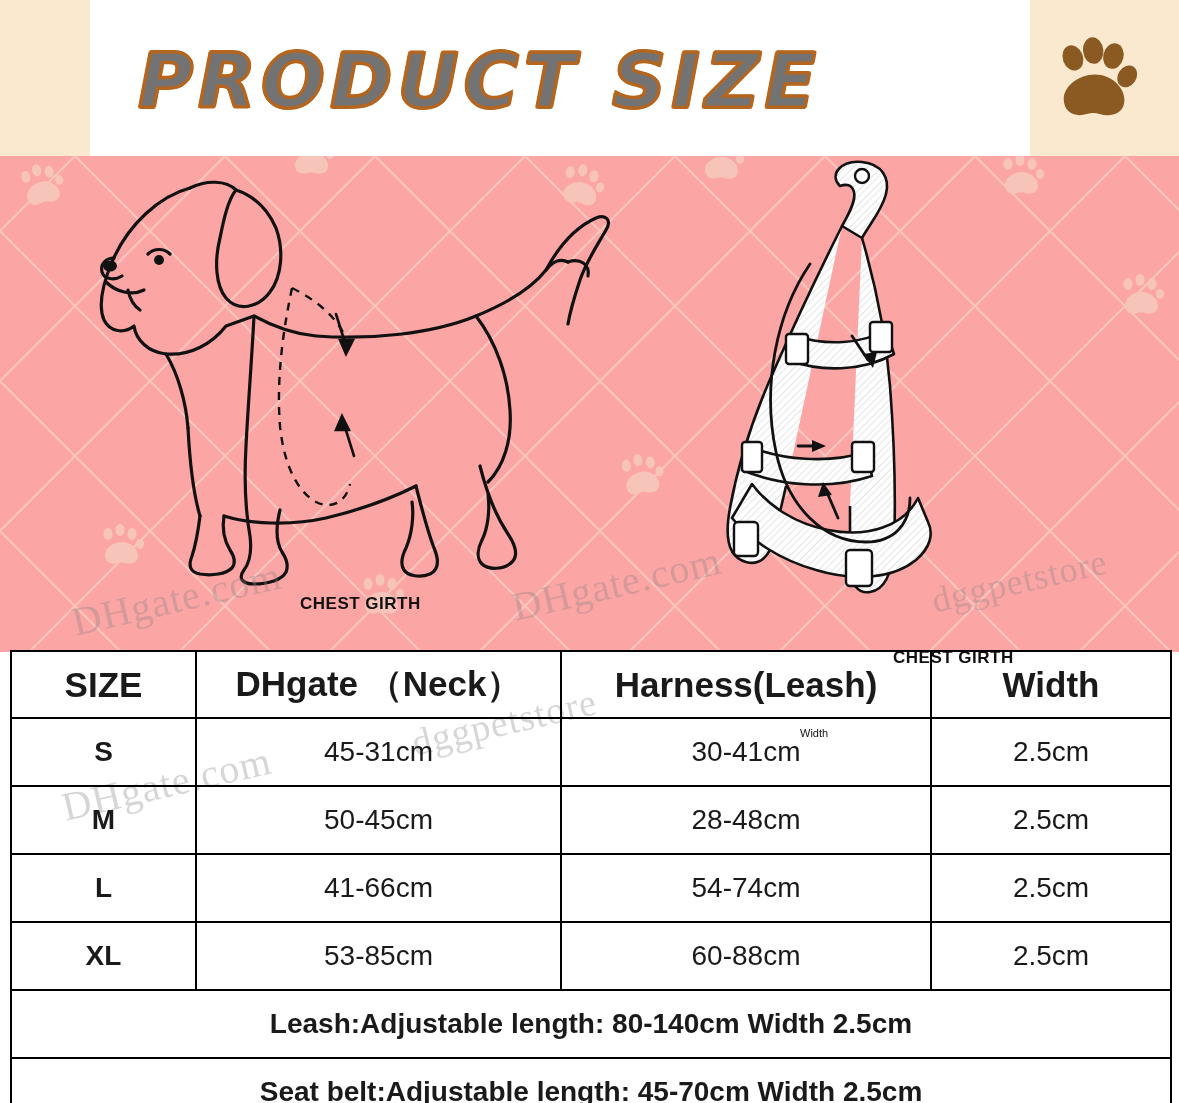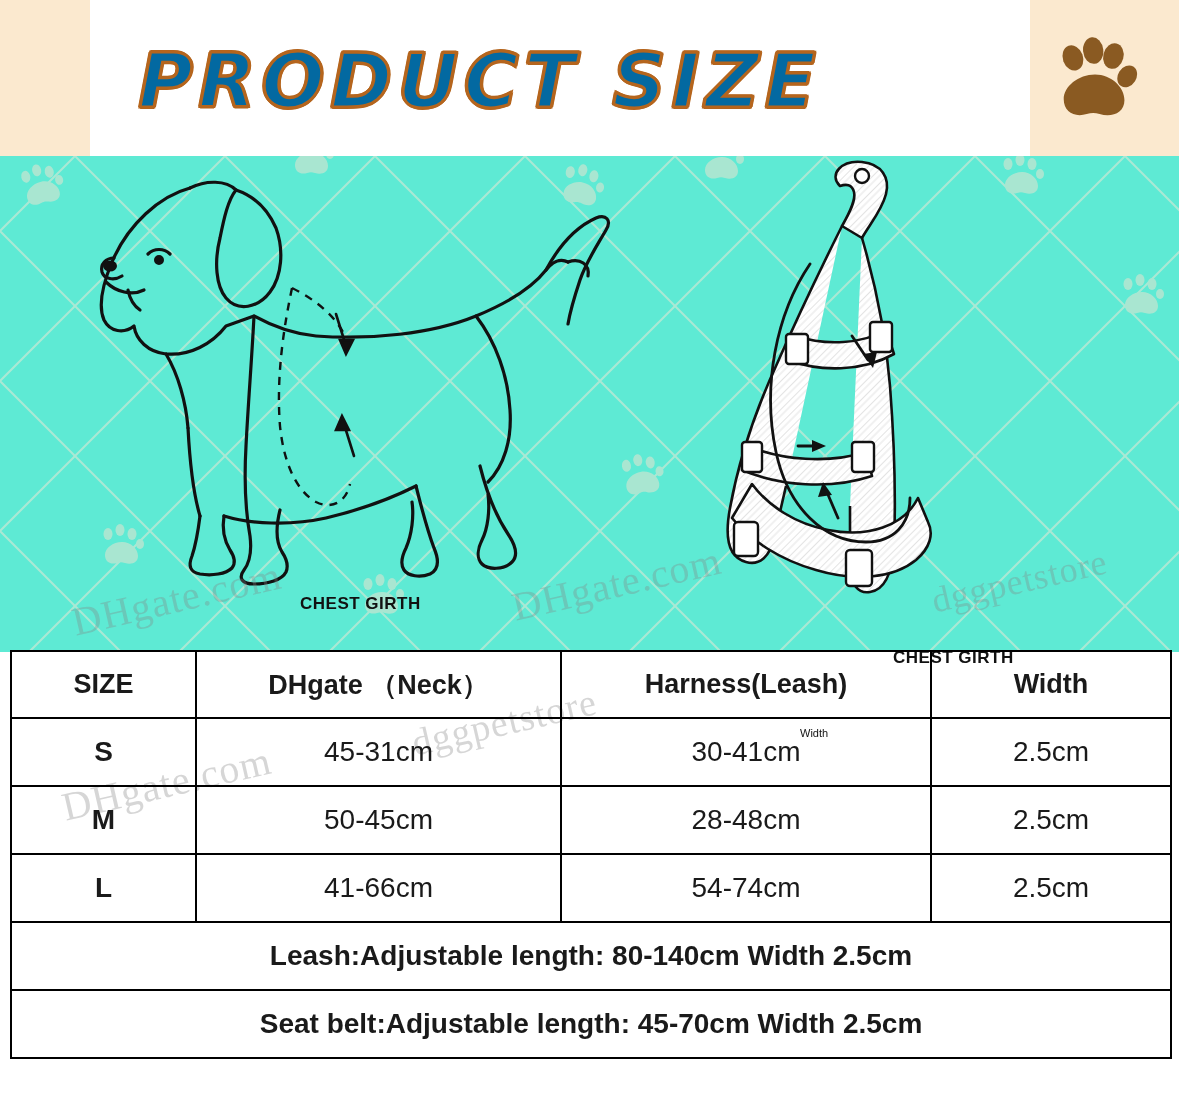--- a/index.html
+++ b/index.html
@@ -46,40 +46,40 @@
     position: absolute;
     left: 60px;
     top: 38px;
     width: 780px;
     text-align: center;
     font-family: "DejaVu Sans", sans-serif;
     font-size: 74px;
     font-weight: bold;
     font-style: italic;
     letter-spacing: 6px;
-    color: #0369a1;
+    color: #737373;
     -webkit-text-stroke: 3px #b5651d;
     text-shadow:
       2px 0 0 #b5651d, -2px 0 0 #b5651d,
       0 2px 0 #b5651d, 0 -2px 0 #b5651d;
     white-space: nowrap;
   }
   .paw-badge {
     position: absolute;
     right: 38px;
     top: 34px;
     width: 92px;
     height: 92px;
   }
 
   
   .illustration {
     position: relative;
     height: 496px;
-    background: #5eead4;
+    background: #fca5a5;
   }
   .bg-pattern {
     position: absolute;
     inset: 0;
     opacity: 0.5;
     pointer-events: none;
   }
   .dog-wrap {
     position: absolute;
     left: 40px;
@@ -150,21 +150,21 @@
     table-layout: fixed;
   }
   table.size-table th,
   table.size-table td {
     border: 2px solid #000000;
     text-align: center;
     font-family: "Liberation Sans", sans-serif;
   }
   table.size-table th {
     height: 63px;
-    font-size: 27px;
+    font-size: 35px;
     font-weight: bold;
   }
   table.size-table td {
     height: 64px;
     font-size: 28px;
   }
   td.size-cell {
     font-weight: bold;
     font-size: 27px;
   }
@@ -381,20 +381,26 @@
         <td>50-45cm</td>
         <td>28-48cm</td>
         <td>2.5cm</td>
       </tr>
       <tr>
         <td class="size-cell">L</td>
         <td>41-66cm</td>
         <td>54-74cm</td>
         <td>2.5cm</td>
       </tr>
+      <tr>
+        <td class="size-cell">XL</td>
+        <td>53-85cm</td>
+        <td>60-88cm</td>
+        <td>2.5cm</td>
+      </tr>
       <tr class="note-row">
         <td colspan="4">Leash:Adjustable length: 80-140cm Width 2.5cm</td>
       </tr>
       <tr class="note-row">
         <td colspan="4">Seat belt:Adjustable length: 45-70cm Width 2.5cm</td>
       </tr>
     </tbody>
   </table>
 </div>
 

